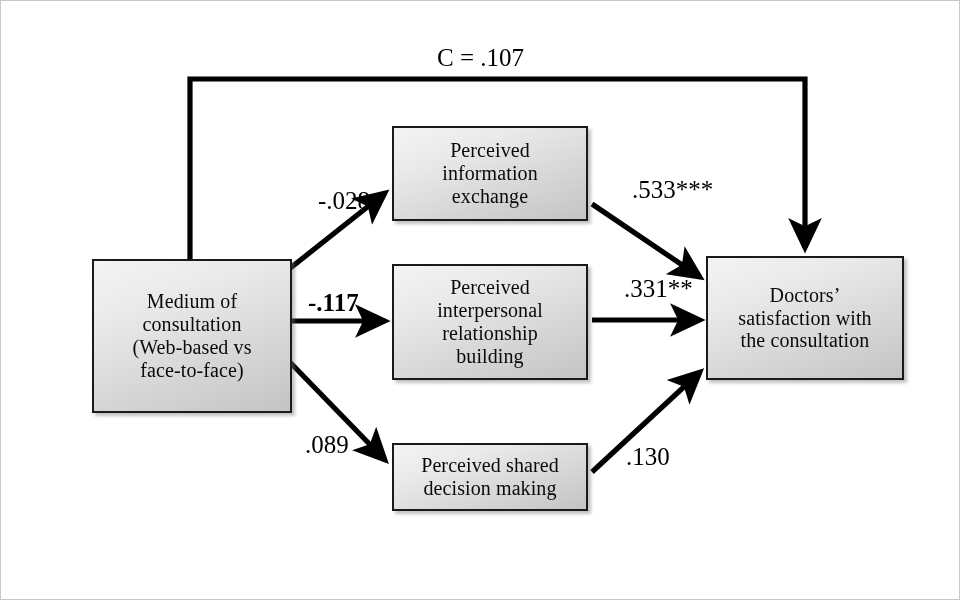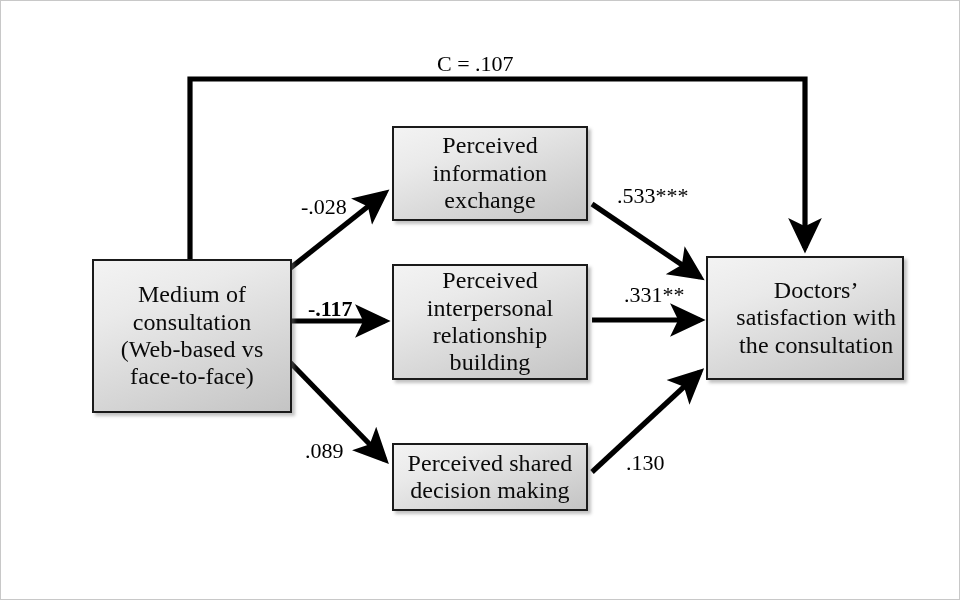--- a/index.html
+++ b/index.html
@@ -45,47 +45,46 @@
     background: linear-gradient(160deg, #f3f3f3 0%, #eaeaea 28%, #d8d8d8 62%, #c4c4c4 100%);
     box-shadow: 3px 3px 3px rgba(120,120,120,0.45);
     display: flex;
     align-items: center;
     justify-content: center;
     text-align: center;
     z-index: 3;
   }
   .node-label {
     display: block;
-    font-size: 24px;
+    font-size: 20px;
     line-height: 1.14;
     letter-spacing: 0.1px;
     white-space: pre-line;
     padding: 0 6px;
     color: #0a0a0a;
   }
   .path-label {
     position: absolute;
-    font-size: 22px;
+    font-size: 25px;
     line-height: 1;
     white-space: nowrap;
     color: #000000;
     z-index: 4;
-    margin-top: 8px;
   }
   #node-medium   { left: 92px;  top: 259px; width: 200px; height: 154px; }
   #node-info     { left: 392px; top: 126px; width: 196px; height: 95px;  }
   #node-inter    { left: 392px; top: 264px; width: 196px; height: 116px; }
   #node-shared   { left: 392px; top: 443px; width: 196px; height: 68px;  }
-  #node-doctors  { left: 706px; top: 256px; width: 198px; height: 124px; justify-content: flex-end; }
+  #node-doctors  { left: 706px; top: 256px; width: 198px; height: 124px; }
 
   #label-c          { left: 437px; top: 45px;  }
-  #label-info-in    { left: 301px; top: 188px; }
+  #label-info-in    { left: 318px; top: 188px; }
   #label-inter-in   { left: 308px; top: 290px; font-weight: bold; }
   #label-shared-in  { left: 305px; top: 432px; text-align: right; }
-  #label-info-out   { left: 617px; top: 177px; }
+  #label-info-out   { left: 632px; top: 177px; }
   #label-inter-out  { left: 624px; top: 276px; }
   #label-shared-out { left: 626px; top: 444px; }
 </style>
 </head>
 <body>
 
 <div id="diagram-root">
 
   <svg class="edge-layer" viewBox="0 0 960 600">
     <defs>

